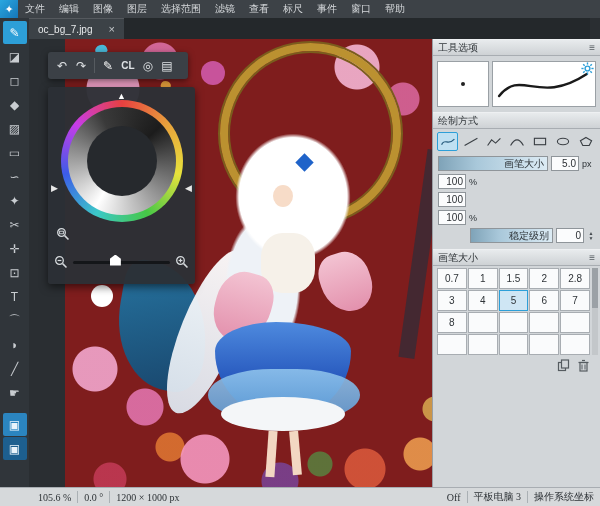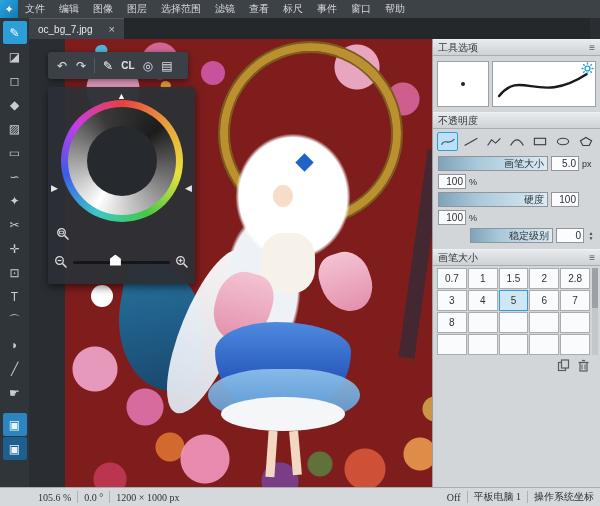--- a/index.html
+++ b/index.html
@@ -269,21 +269,21 @@
             <line x1="10.4" y1="6.5" x2="12.6" y2="6.5"></line>
           <line x1="2.2" y1="2.2" x2="3.7" y2="3.7"></line>
             <line x1="9.3" y1="9.3" x2="10.8" y2="10.8"></line>
           <line x1="2.2" y1="10.8" x2="3.7" y2="9.3"></line>
             <line x1="9.3" y1="3.7" x2="10.8" y2="2.2"></line>
         </g>
       </svg>
     </div>
 
     <div class="sec-h">
-      <span>不透明度</span>
+      <span>绘制方式</span>
     </div>
 
     <div class="modes">
       <div class="mode sel">
         <svg width="16" height="13" viewBox="0 0 20 14">
             <path d="M2 11 C6 2 10 13 18 4" stroke="#2a5e80" fill="none" stroke-width="1.5"></path>
           </svg>
       </div>
       <div class="mode">
         <svg width="16" height="13" viewBox="0 0 20 14">
@@ -323,23 +323,20 @@
             <span class="slabel">画笔大小</span>
           </div>
         <div class="sval">5.0</div>
         <div class="sunit">px</div>
       </div>
       <div class="srow">
         <div class="sval">100</div>
         <div class="sunit">%</div>
       </div>
       <div class="srow">
-        <div class="sbar">
-            <span class="slabel">硬度</span>
-          </div>
         <div class="sval">100</div>
         <div class="sunit"></div>
       </div>
       <div class="srow">
         <div class="sval">100</div>
         <div class="sunit">%</div>
       </div>
       <div class="srow stab">
         <div class="sbar">
             <span class="slabel">稳定级别</span>
@@ -401,18 +398,18 @@
   <div class="statusbar">
     <div class="sb-left-pad"></div>
     <span class="sb-item">105.6 %</span>
     <span class="sb-sep"></span>
     <span class="sb-item">0.0 °</span>
     <span class="sb-sep"></span>
     <span class="sb-item">1200 × 1000 px</span>
     <span class="sb-spacer"></span>
     <span class="sb-item">Off</span>
     <span class="sb-sep"></span>
-    <span class="sb-item">平板电脑 1</span>
+    <span class="sb-item">平板电脑 3</span>
     <span class="sb-sep"></span>
     <span class="sb-item">操作系统坐标</span>
   </div>
 
 </div>
 
 </body></html>

